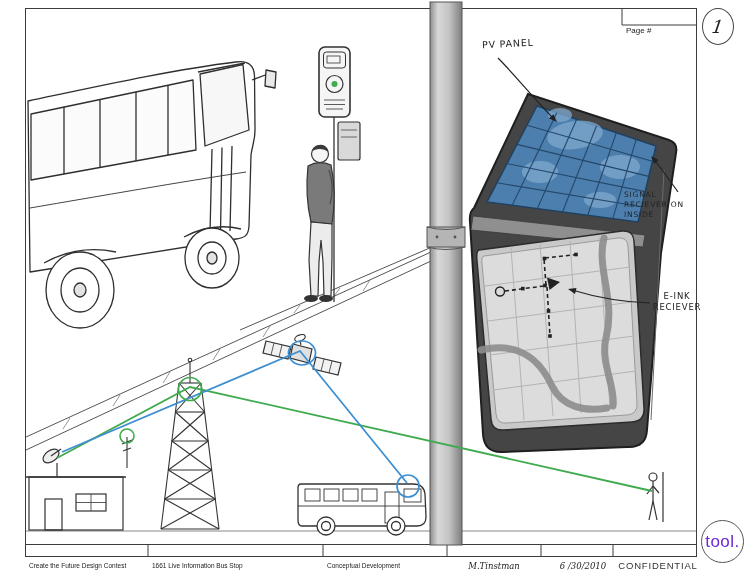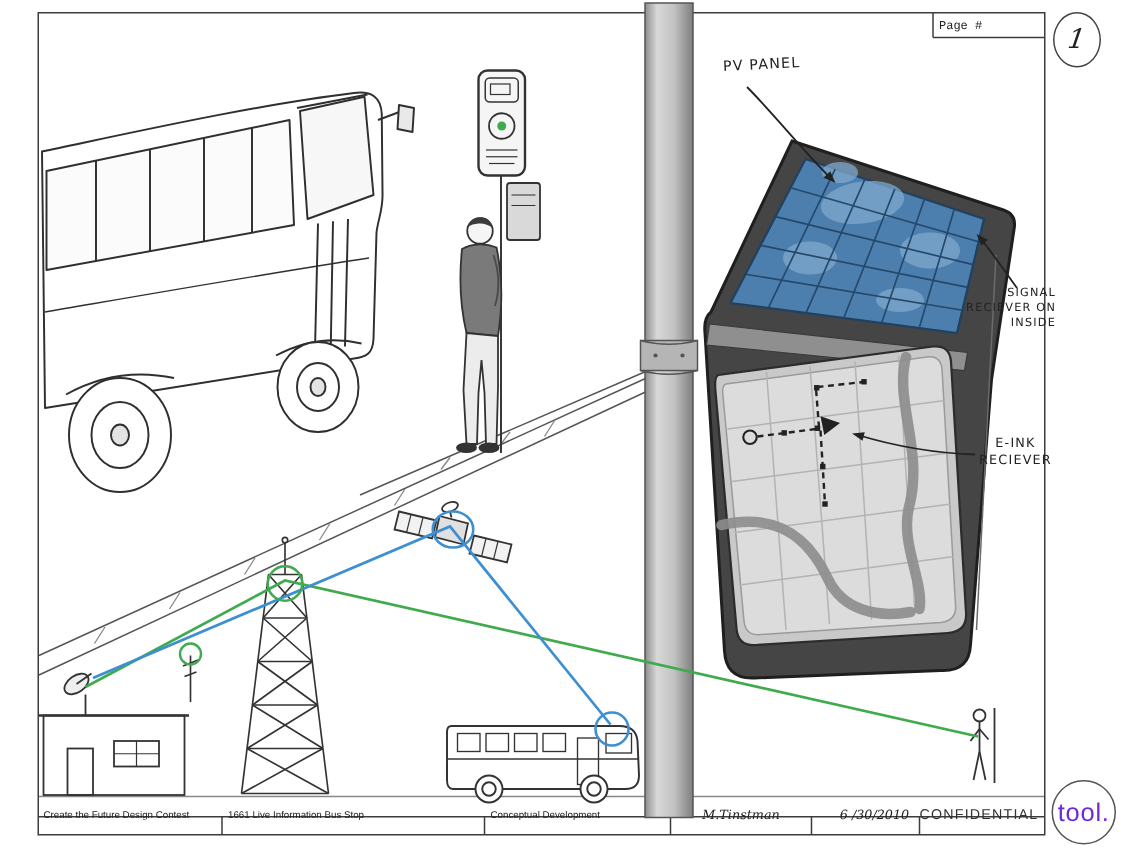--- a/index.html
+++ b/index.html
@@ -4,41 +4,41 @@
 <style>
   html,body{margin:0;padding:0;background:#fff;}
   .page{position:relative;width:755px;height:575px;background:#fff;overflow:hidden;
         font-family:"Liberation Sans",sans-serif;}
   .page svg{position:absolute;left:0;top:0;}
 
   
   .ann{position:absolute;color:#222;font-family:"DejaVu Sans",sans-serif;
        white-space:pre-line;letter-spacing:.8px;line-height:1.35;}
   .ann-pv{left:482px;top:38px;font-size:9.5px;transform:rotate(-3deg);}
-  .ann-signal{left:642px;top:190px;width:62px;font-size:7.5px;text-align:right;}
+  .ann-signal{left:624px;top:190px;width:62px;font-size:7.5px;text-align:left;}
   .ann-eink{left:648px;top:291px;width:58px;font-size:8.5px;text-align:center;}
 
   
-  .page-label{position:absolute;left:626px;top:13px;font-size:8px;color:#222;font-family:Liberation Mono, monospace;}
+  .page-label{position:absolute;left:626px;top:26px;font-size:8px;color:#222;}
   .page-circle{position:absolute;left:702px;top:8px;width:30px;height:35px;border:1.3px solid #444;
        border-radius:50%;background:#fff;display:flex;align-items:center;justify-content:center;}
   .page-circle span{font-family:"DejaVu Serif",serif;font-style:italic;font-size:18px;color:#222;
        transform:skewX(-8deg);}
 
   
-  .cell{position:absolute;top:538px;height:12px;line-height:12px;font-size:6.5px;color:#222;
+  .cell{position:absolute;top:560px;height:12px;line-height:12px;font-size:6.5px;color:#222;
         padding-left:4px;box-sizing:border-box;white-space:nowrap;overflow:hidden;}
   .cell-contest{left:25px;width:123px;}
   .cell-project{left:148px;width:175px;}
   .cell-phase{left:323px;width:124px;}
   .cell-author{left:447px;width:94px;text-align:center;padding-left:0;
         font-family:"DejaVu Serif",serif;font-style:italic;font-size:8.5px;}
   .cell-date{left:541px;width:72px;text-align:center;padding-left:12px;
         font-family:"DejaVu Serif",serif;font-style:italic;font-size:8.5px;}
-  .cell-conf{left:613px;width:90px;text-align:left;padding-left:0;font-size:9.5px;
+  .cell-conf{left:613px;width:90px;text-align:center;padding-left:0;font-size:9.5px;
         letter-spacing:.8px;color:#333;}
 
   
   .tool-logo{position:absolute;left:701px;top:520px;width:41px;height:41px;border:1px solid #555;
         border-radius:50%;background:#fff;display:flex;align-items:center;justify-content:center;
         font-size:17px;color:#6d28d9;letter-spacing:.5px;}
 </style>
 </head>
 <body>
 

